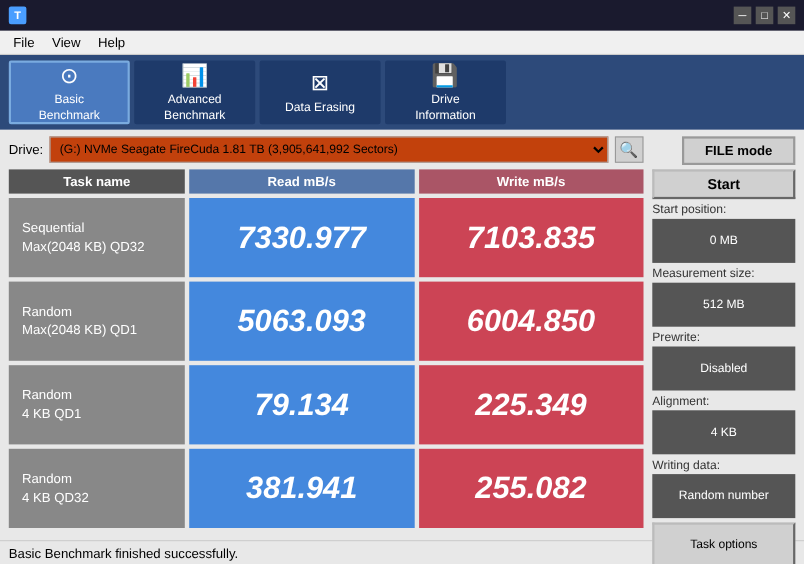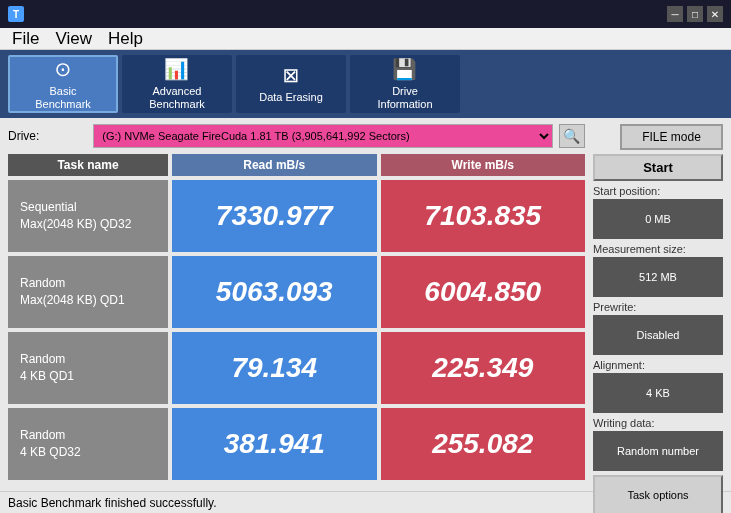--- a/index.html
+++ b/index.html
@@ -59,21 +59,21 @@
       background: #f0f0f0;
       border-bottom: 1px solid #ccc;
       height: 22px;
       display: flex;
       align-items: center;
       padding: 0 4px;
     }
     .menu-item {
       padding: 2px 8px;
       cursor: pointer;
-      font-size: 17px;
+      font-size: 12px;
     }
     
     .toolbar {
       background: #2d4a7a;
       height: 68px;
       display: flex;
       align-items: center;
       padding: 4px 8px;
       gap: 4px;
     }
@@ -127,23 +127,22 @@
     }
     .drive-label {
       font-size: 12px;
       white-space: nowrap;
     }
     .drive-select {
       flex: 1;
       height: 24px;
       font-size: 11px;
       border: 1px solid #aaa;
-      background: #ec4899;
+      background: #c2410c;
       padding: 0 4px;
-      margin-left: 48px;
     }
     .drive-refresh-btn {
       width: 26px;
       height: 24px;
       background: #d0d0d0;
       border: 1px solid #999;
       cursor: pointer;
       display: flex;
       align-items: center;
       justify-content: center;
@@ -206,21 +205,21 @@
       display: flex;
       flex-direction: column;
       gap: 4px;
     }
     .file-mode-btn {
       background: #d0d0d0;
       border: 2px solid #999;
       padding: 4px;
       text-align: center;
       font-size: 12px;
-      font-weight: normal;
+      font-weight: bold;
       cursor: pointer;
       height: 26px;
       display: flex;
       align-items: center;
       justify-content: center;
       margin-left: 27px;
     }
     .start-btn {
       background: #d0d0d0;
       border: 2px outset #bbb;

